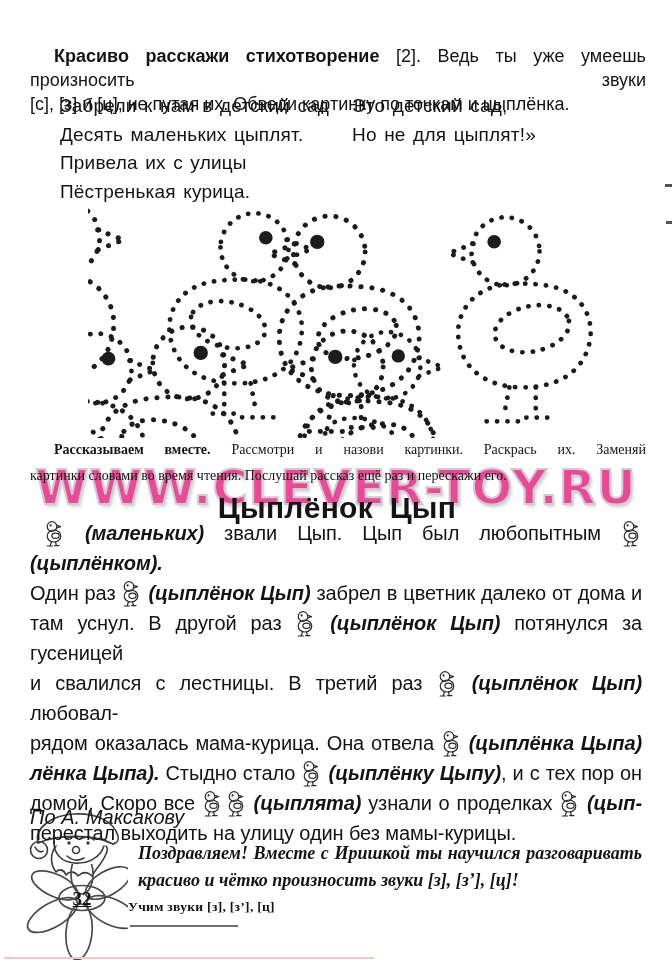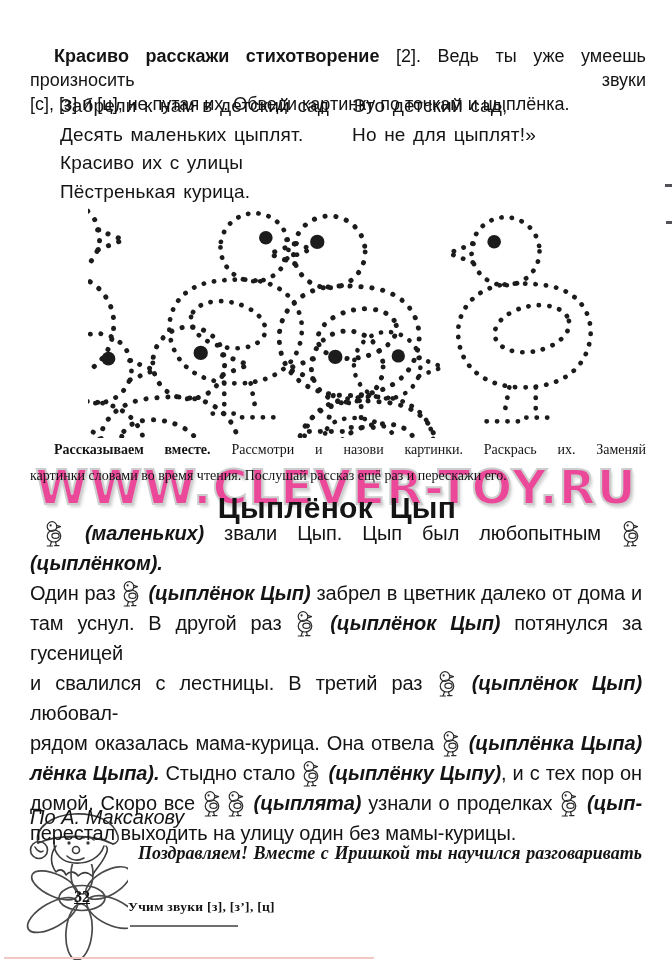--- a/index.html
+++ b/index.html
@@ -53,21 +53,21 @@
 
   
   .gnome-svg { top:810px; left:26px; }
   .congrats { top:840px; left:138px; width:504px;
     font-family:"Liberation Serif", serif; font-weight:700; font-style:italic;
     font-size:18px; line-height:27px; }
   .congrats .l1 { text-align:justify; text-align-last:justify; }
   .flower { top:864px; left:24px; width:104px; height:96px; }
   .flower svg { position:absolute; left:0; top:0; }
   .page-num { position:absolute; left:58px; top:24px; transform:translateX(-50%);
-    font-family:"Liberation Serif", serif; font-weight:700; font-size:16px;text-decoration:underline; }
+    font-family:"Liberation Serif", serif; font-weight:700; font-size:19px;text-decoration:underline; }
   .footer-label { top:899px; left:128px;
     font-family:"Liberation Serif", serif; font-weight:700; font-size:13.5px; letter-spacing:0.3px; }
   .footer-line { top:925px; left:130px; width:108px; height:1.5px; background:#6f6f6f; }
 
   
   .edge-mark-1 { top:184px; right:0; width:7px; height:3px; background:#53525b; }
   .edge-mark-2 { top:221px; right:0; width:6px; height:3px; background:#53525b; }
   .bottom-bar { bottom:1px; left:4px; width:370px; height:2.5px; background:#f0c9c5; }
 </style>
 </head>
@@ -76,21 +76,21 @@
 <div>
 
   <div class="abs instr">
     <div class="l1"><span class="lead">Красиво расскажи стихотворение</span><span> [2]. Ведь ты уже умеешь произносить звуки</span></div>
     <div class="l2">[с], [з] и [ц], не путая их. Обведи картинку по точкам и цыплёнка.</div>
   </div>
 
   <div class="abs poem-col poem-left">
       <div>Забрели к нам в детский сад</div>
       <div>Десять маленьких цыплят.</div>
-      <div>Красиво их с улицы</div>
+      <div>Привела их с улицы</div>
       <div>Пёстренькая курица.</div>
     </div>
   <div class="abs poem-col poem-right">
       <div>Это детский сад,</div>
       <div>Но не для цыплят!»</div>
     </div>
 
   <svg class="abs dots-svg" width="512" height="252" viewBox="0 0 512 252" xmlns="http://www.w3.org/2000/svg">
     <symbol id="dchick" viewBox="0 0 92 120" overflow="visible">
       <circle cx="36" cy="25" r="18"></circle>
@@ -267,20 +267,21 @@
       <circle cx="50" cy="40" r="3.5"></circle>
       <path d="M41 46 q8 7 17 2"></path>
       <path d="M30 36 C24 44 24 54 30 62 C34 58 38 60 40 65 C44 60 50 62 52 66 C57 61 62 62 66 66 C70 58 76 54 80 44 C82 40 82 38 80 36"></path>
     </g>
     <circle cx="43" cy="33" r="1.7" fill="#3c3c3c"></circle>
     <circle cx="62" cy="33" r="1.7" fill="#3c3c3c"></circle>
   </svg>
 
   <div class="abs congrats">
     <div class="l1">Поздравляем! Вместе с Иришкой ты научился разговаривать</div>
+    <div class="l2">красиво и чётко произносить звуки [з], [з’], [ц]!</div>
   </div>
 
   <div class="abs flower">
     <svg width="104" height="96" viewBox="0 0 104 96" xmlns="http://www.w3.org/2000/svg">
       <g fill="none" stroke="#4a4a4a" stroke-width="1.7" transform="translate(58,34)">
         <ellipse transform="rotate(-30) translate(30,0)" rx="25" ry="12"></ellipse>
         <ellipse transform="rotate(-90) translate(24,0)" rx="20" ry="11"></ellipse>
         <ellipse transform="rotate(-155) translate(30,0)" rx="25" ry="11"></ellipse>
         <ellipse transform="rotate(150) translate(34,0)" rx="28" ry="12"></ellipse>
         <ellipse transform="rotate(95) translate(34,0)" rx="28" ry="13"></ellipse>

